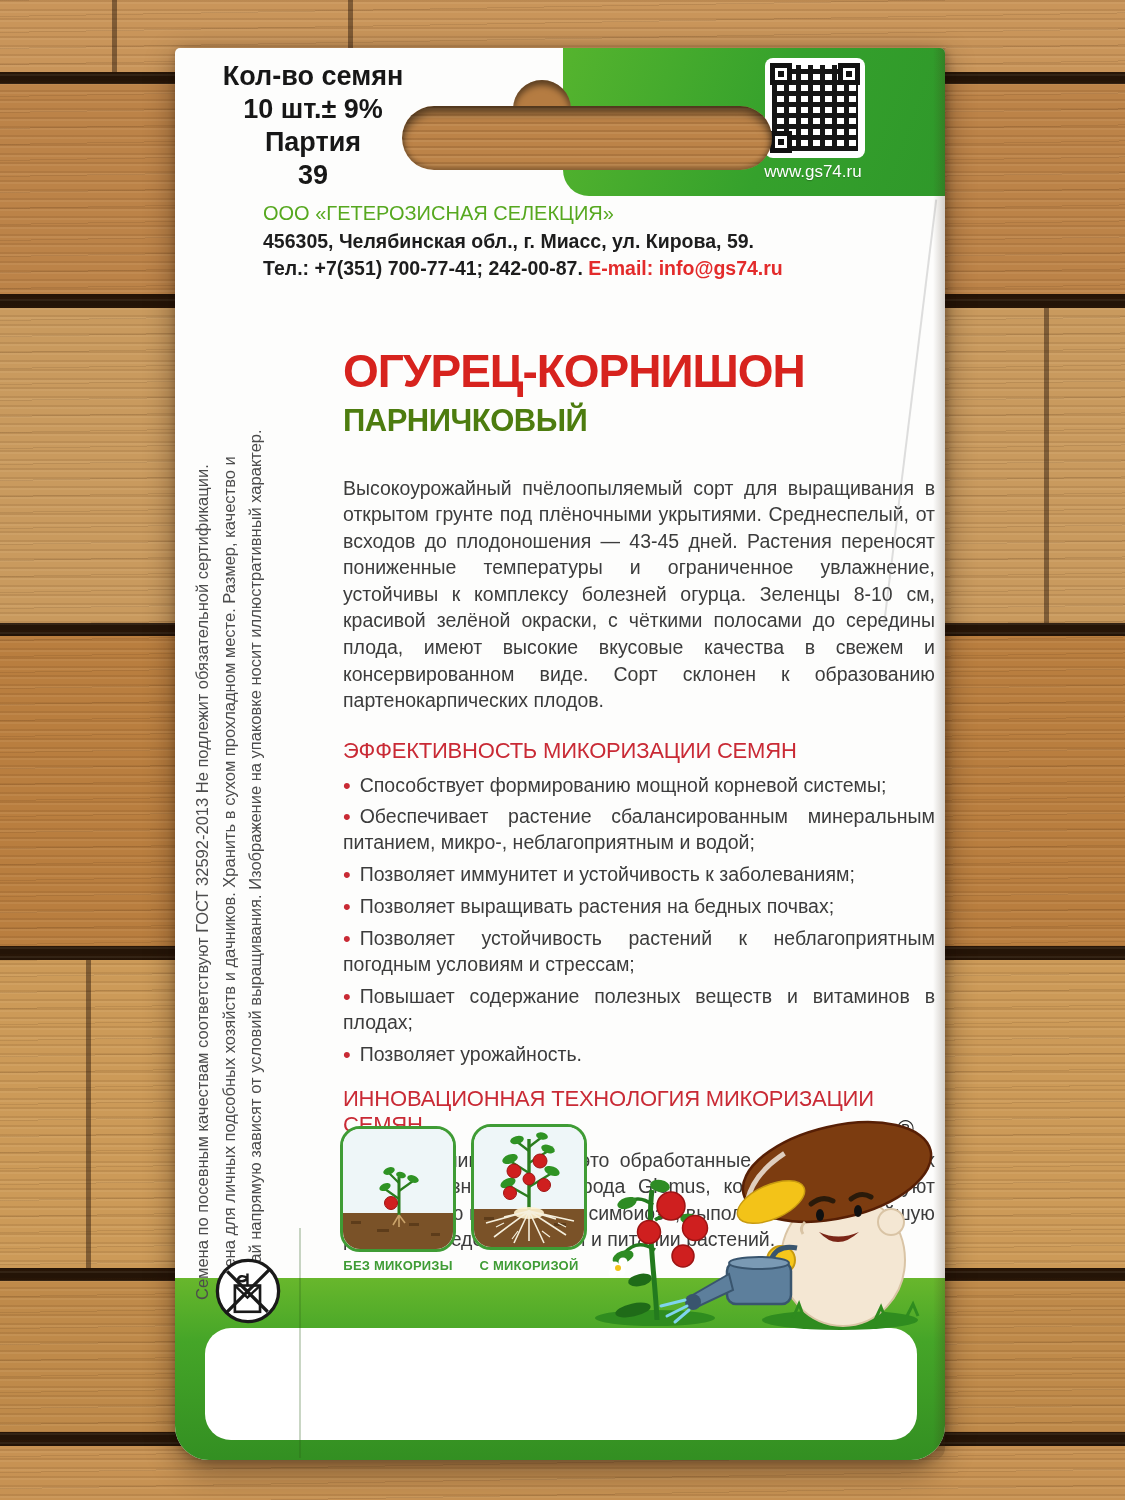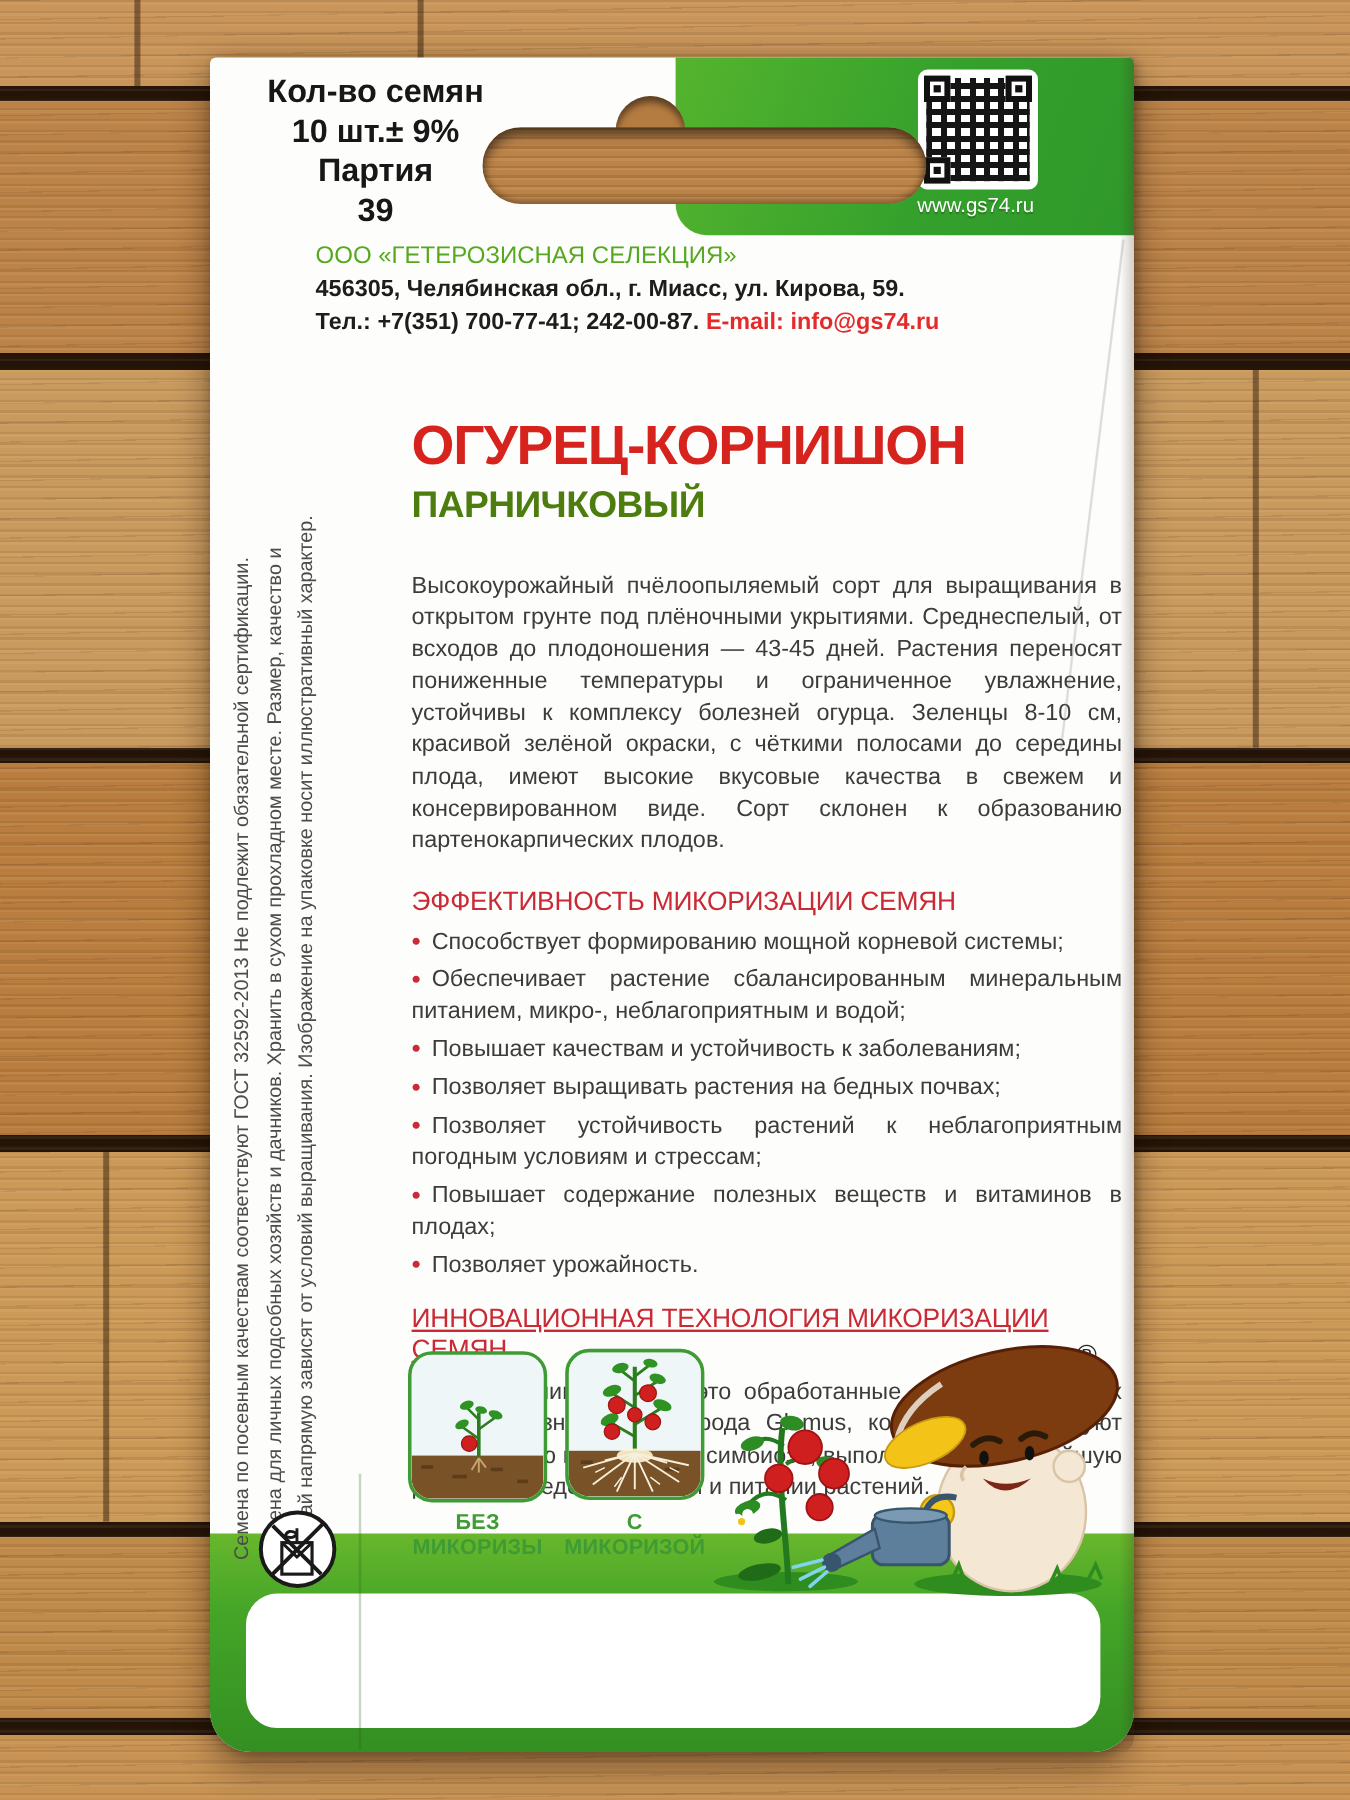--- a/index.html
+++ b/index.html
@@ -91,30 +91,30 @@
 
   
   .content{position:absolute;left:168px;top:300px;width:592px;z-index:9;color:#3c3c3c;}
   .title-main{font-size:46px;font-weight:bold;color:#d7231e;letter-spacing:-1px;line-height:1.02;margin:0 0 8px 0;}
   .title-sub{font-size:31px;font-weight:bold;color:#4d7c0f;letter-spacing:-.5px;margin:0 0 36px 0;}
   .desc{font-size:19.5px;line-height:1.36;text-align:justify;margin:0 0 24px 0;}
   .sec-head{font-size:22px;color:#c92a35;margin:0 0 9px 0;letter-spacing:-.2px;}
   .bullets{margin:0 0 4px 0;}
   .bullet-item{font-size:19.5px;line-height:1.33;text-align:justify;margin:0 0 6px 0;}
   .dot{color:#c92a35;font-size:22px;line-height:0;vertical-align:-1px;margin-right:9px;}
-  .sec2-head{margin-top:18px;text-decoration:underline;}
+  .sec2-head{margin-top:18px;}
   .para2{margin-bottom:0;}
 
   .reg-mark{position:absolute;left:722px;top:1068px;font-size:23px;color:#2b2b2b;z-index:12;}
 
   
   .myc-box{position:absolute;width:116px;height:126px;border:3px solid #3f9c35;border-radius:20px;
     background:#fff;overflow:hidden;z-index:11;box-sizing:border-box;}
   .box1{left:165px;top:1078px;} .box2{left:296px;top:1076px;}
-  .myc-label{position:absolute;font-size:18px;font-weight:bold;color:#3f9c35;text-align:center;z-index:11;letter-spacing:.2px;}
+  .myc-label{position:absolute;font-size:13px;font-weight:bold;color:#3f9c35;text-align:center;z-index:11;letter-spacing:.2px;}
   .lab1{left:148px;top:1210px;width:150px;} .lab2{left:288px;top:1210px;width:132px;}
 
   
   .band{position:absolute;left:0;right:0;bottom:0;height:182px;z-index:6;
     background:linear-gradient(180deg,#68b72c 0%,#45a528 35%,#338f22 100%);
     border-radius:0 0 34px 34px;}
   .blank-area{position:absolute;left:30px;right:28px;bottom:20px;height:112px;z-index:7;
     background:#fff;border-radius:26px;}
 
   .mascot{position:absolute;left:400px;top:1062px;width:360px;height:220px;z-index:12;}
@@ -172,21 +172,21 @@
 
   <div class="content">
     <div class="title-main">ОГУРЕЦ-КОРНИШОН</div>
     <div class="title-sub">ПАРНИЧКОВЫЙ</div>
     <div class="desc">Высокоурожайный пчёлоопыляемый сорт для выращивания в открытом грунте под плёночными укрытиями. Среднеспелый, от всходов до плодоношения — 43-45 дней. Растения переносят пониженные температуры и ограниченное увлажнение, устойчивы к комплексу болезней огурца. Зеленцы 8-10 см, красивой зелёной окраски, с чёткими полосами до середины плода, имеют высокие вкусовые качества в свежем и консервированном виде. Сорт склонен к образованию партенокарпических плодов.</div>
 
     <div class="sec-head">ЭФФЕКТИВНОСТЬ МИКОРИЗАЦИИ СЕМЯН</div>
     <div class="bullets">
       <div class="bullet-item"><span class="dot">•</span><span>Способствует формированию мощной корневой системы;</span></div>
       <div class="bullet-item"><span class="dot">•</span><span>Обеспечивает растение сбалансированным минеральным питанием, микро-, неблагоприятным и водой;</span></div>
-      <div class="bullet-item"><span class="dot">•</span><span>Повышает качествам и устойчивость к заболеваниям;</span></div>
+      <div class="bullet-item"><span class="dot">•</span><span>Позволяет иммунитет и устойчивость к заболеваниям;</span></div>
       <div class="bullet-item"><span class="dot">•</span><span>Позволяет выращивать растения на бедных почвах;</span></div>
       <div class="bullet-item"><span class="dot">•</span><span>Позволяет устойчивость растений к неблагоприятным погодным условиям и стрессам;</span></div>
       <div class="bullet-item"><span class="dot">•</span><span>Повышает содержание полезных веществ и витаминов в плодах;</span></div>
       <div class="bullet-item"><span class="dot">•</span><span>Позволяет урожайность.</span></div>
     </div>
 
     <div class="sec-head sec2-head">ИННОВАЦИОННАЯ ТЕХНОЛОГИЯ МИКОРИЗАЦИИ СЕМЯН</div>
     <div class="desc para2">Семена с микоризой — это обработанные спорами полезных эндомикоризных грибов рода Glomus, которые способствуют образованию микоризного симбиоза, выполняющего важнейшую роль в жизнедеятельности и питании растений.</div>
   </div>
 

